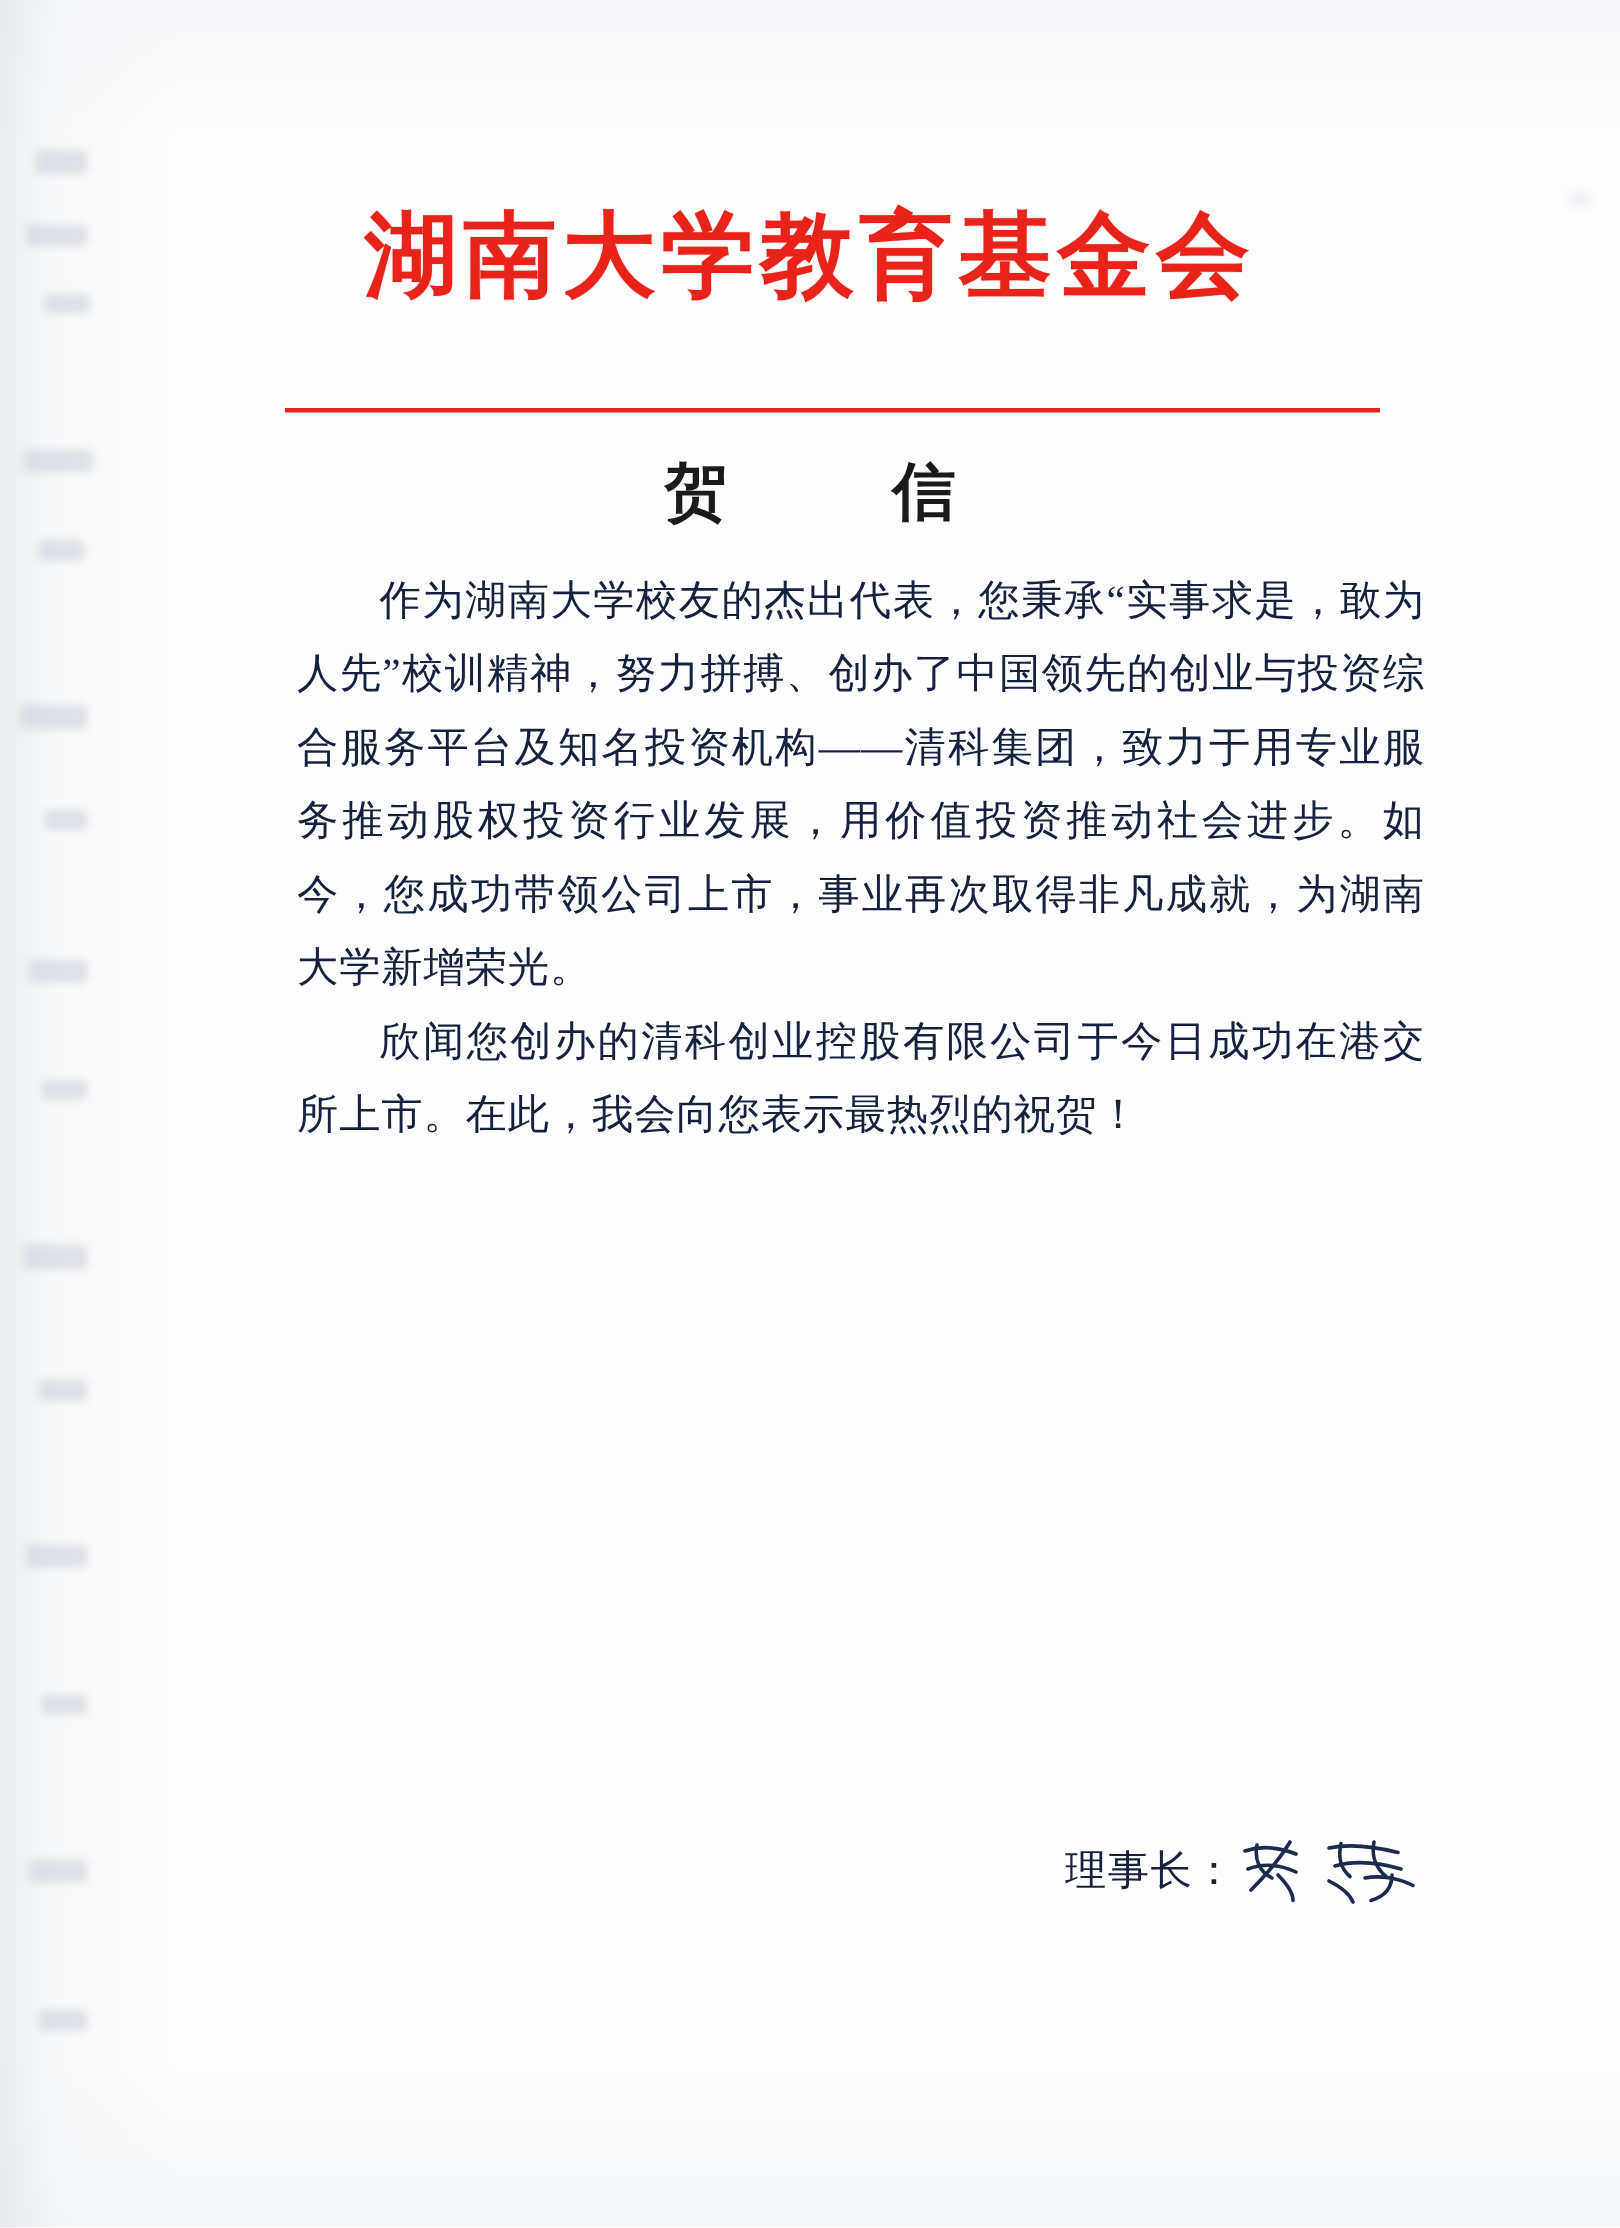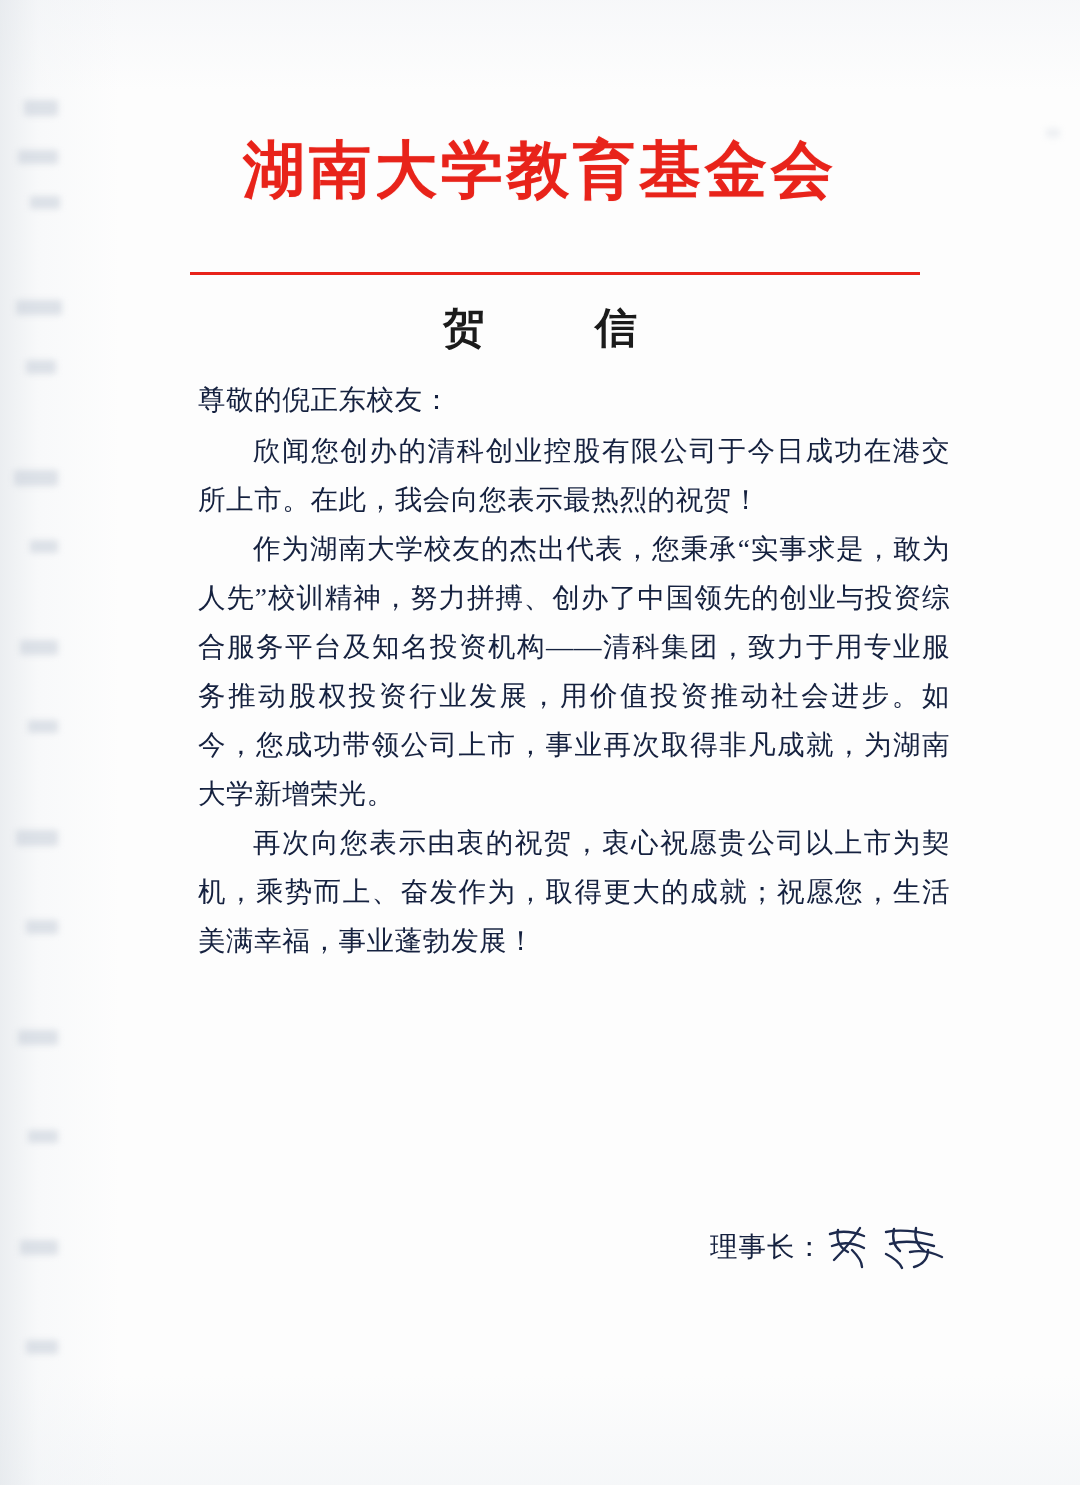--- a/index.html
+++ b/index.html
@@ -156,24 +156,22 @@
 
   <div class="letter">
 
     <div class="org-title">湖南大学教育基金会</div>
 
     <div class="rule"></div>
 
     <div class="doc-title">贺　信</div>
 
     <div class="body-block">
-      <p class="salutation">尊敬的倪正东校友：</p>
+      <p class="para">作为湖南大学校友的杰出代表，您秉承“实事求是，敢为人先”校训精神，努力拼搏、创办了中国领先的创业与投资综合服务平台及知名投资机构——清科集团，致力于用专业服务推动股权投资行业发展，用价值投资推动社会进步。如今，您成功带领公司上市，事业再次取得非凡成就，为湖南大学新增荣光。</p>
       <p class="para">欣闻您创办的清科创业控股有限公司于今日成功在港交所上市。在此，我会向您表示最热烈的祝贺！</p>
-      <p class="para">作为湖南大学校友的杰出代表，您秉承“实事求是，敢为人先”校训精神，努力拼搏、创办了中国领先的创业与投资综合服务平台及知名投资机构——清科集团，致力于用专业服务推动股权投资行业发展，用价值投资推动社会进步。如今，您成功带领公司上市，事业再次取得非凡成就，为湖南大学新增荣光。</p>
-      <p class="para">再次向您表示由衷的祝贺，衷心祝愿贵公司以上市为契机，乘势而上、奋发作为，取得更大的成就；祝愿您，生活美满幸福，事业蓬勃发展！</p>
     </div>
 
     <div class="sign-block">
       <div class="sign-line">
         <span class="sign-label">理事长：</span><span class="signature">
           <svg width="126" height="46" viewBox="0 0 126 46" fill="none" xmlns="http://www.w3.org/2000/svg">
             <g stroke="#1d2a4d" stroke-width="2.4" stroke-linecap="round" stroke-linejoin="round" fill="none">
               <path d="M6 10 C18 6, 30 8, 40 12"></path>
               <path d="M14 6 C12 16, 16 24, 24 28"></path>
               <path d="M8 22 C18 18, 30 19, 40 24"></path>

